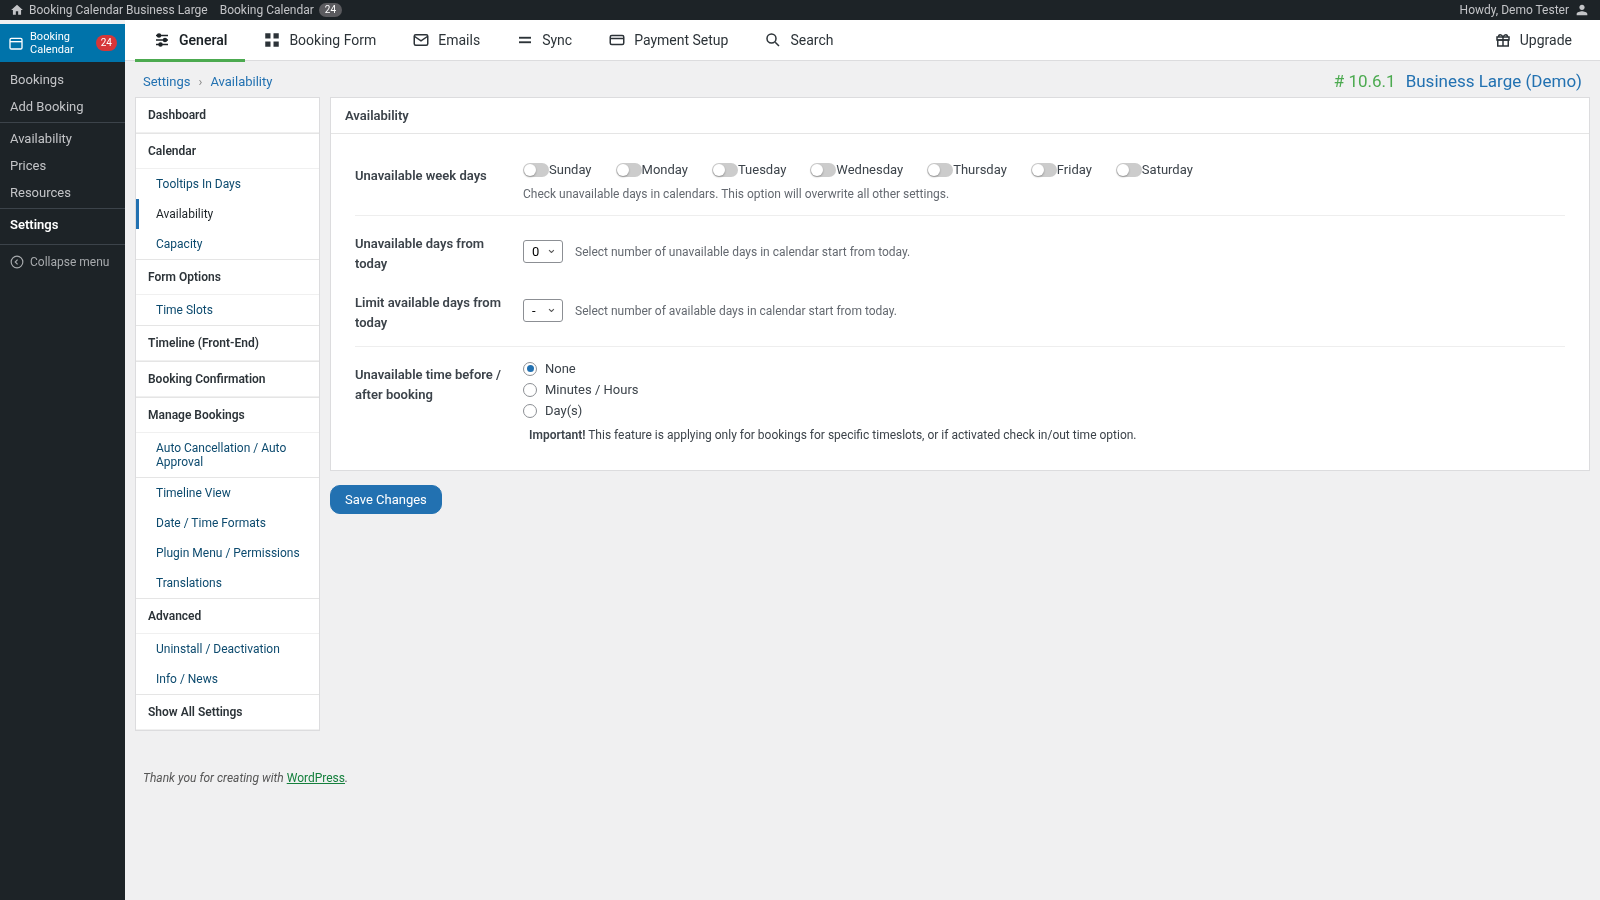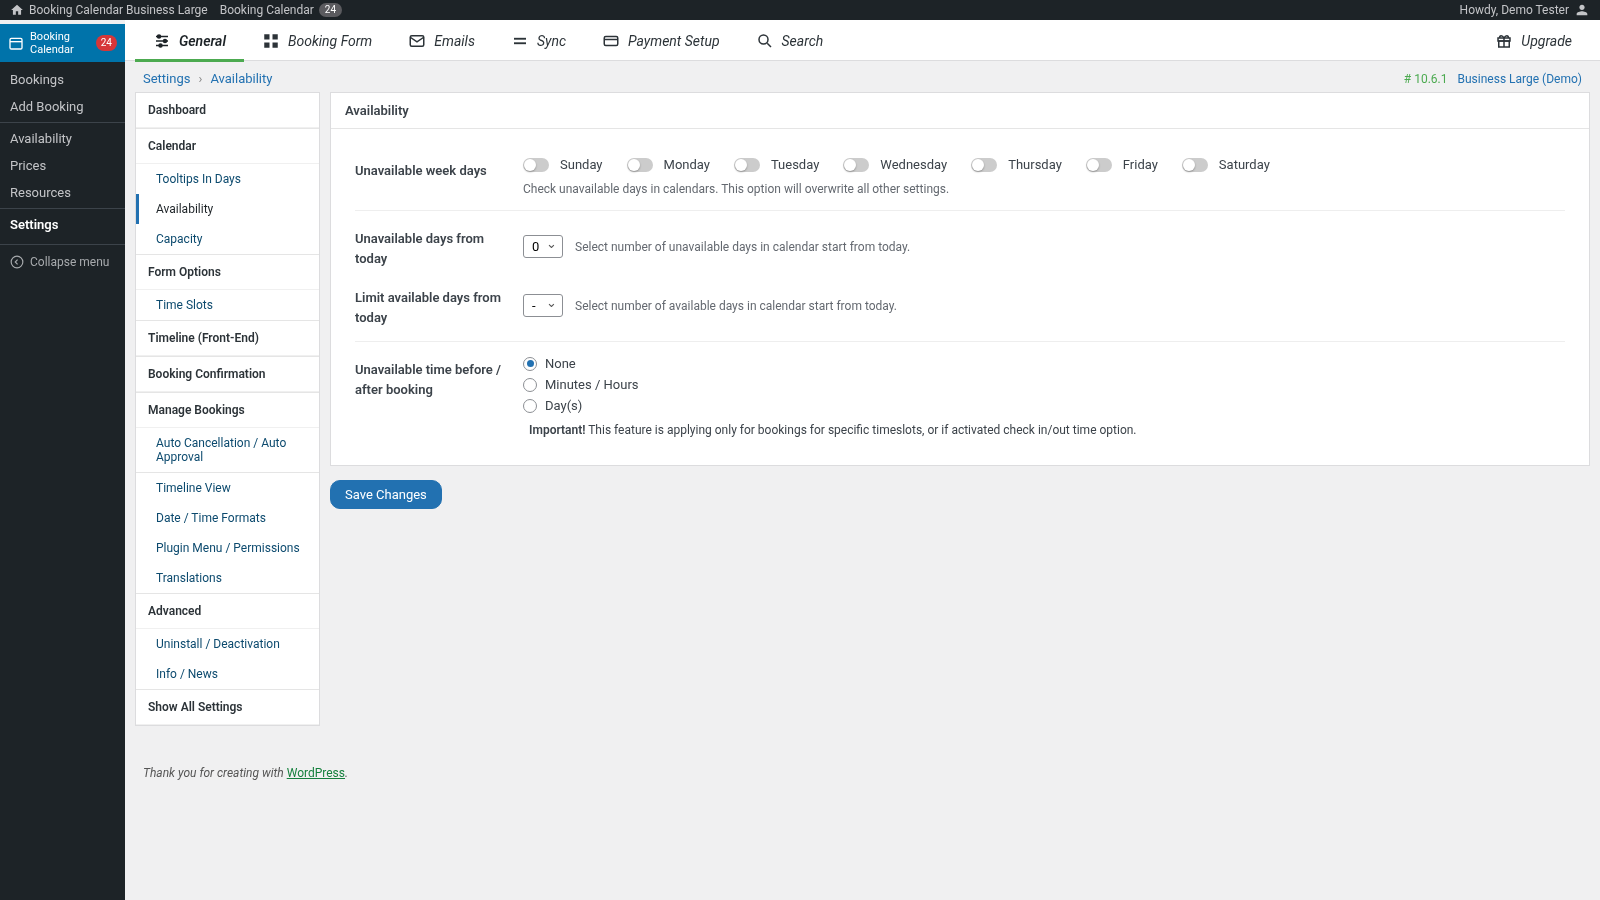--- a/index.html
+++ b/index.html
@@ -25,33 +25,33 @@
 .wp-submenu-item { padding: 6px 10px; cursor: pointer; color: #c3c4c7; }
 .wp-submenu-item.current { color: #fff; font-weight: 600; }
 .wp-submenu-sep { border-top: 1px solid #3c434a; margin: 2px 0; }
 .collapse-menu { padding: 8px 10px; display: flex; align-items: center; gap: 6px; cursor: pointer; color: #a7aaad; font-size: 12px; }
 .collapse-icon { width: 14px; height: 14px; }
 
 
 .main { margin-left: 125px; }
 
 
-.tabs-bar { background: #fff; display: flex; align-items: flex-start; padding: 0 10px; border-bottom: 1px solid #dcdcde; height: 41px; justify-content: space-between; font-style: italic; }
+.tabs-bar { background: #fff; display: flex; align-items: center; padding: 8px 10px; border-bottom: 1px solid #dcdcde; height: 41px; justify-content: space-between; }
 .tabs-left { display: flex; align-items: center; gap: 0; }
 .tabs-right { display: flex; align-items: center; gap: 0; }
 .tab-item { display: flex; align-items: center; gap: 8px; padding: 0 18px; height: 41px; cursor: pointer; color: #2c3338; font-size: 14px; position: relative; }
 .tab-item.active { color: #1d2327; font-weight: 600; }
 .tab-item.active::after { content: ''; position: absolute; bottom: -1px; left: 0; right: 0; height: 3px; background: #4caa50; }
 .tab-icon { width: 18px; height: 18px; fill: currentColor; display: flex; align-items: center; justify-content: center; }
 
 
 .breadcrumb-row { display: flex; justify-content: space-between; align-items: center; padding: 10px 18px 6px; font-size: 13px; }
 .breadcrumb { display: flex; align-items: center; gap: 8px; color: #2271b1; }
 .breadcrumb-sep { color: #888; }
-.version-info { display: flex; align-items: center; gap: 10px; font-size: 12px; }
+.version-info { display: flex; align-items: center; gap: 10px; font-size: 17px; }
 .version-tag { color: #4caa50; }
 .version-plan { color: #2271b1; }
 
 
 .content { display: flex; padding: 0 10px 20px; gap: 10px; align-items: flex-start; }
 
 
 .settings-nav { width: 185px; background: #fff; border: 1px solid #dcdcde; font-size: 12px; }
 .settings-nav-item { padding: 10px 12px; border-bottom: 1px solid #f0f0f0; cursor: pointer; color: #2c3338; }
 .settings-nav-item.head { font-weight: 600; }
@@ -64,21 +64,21 @@
 .panel-header { padding: 10px 14px; border-bottom: 1px solid #e5e5e5; font-weight: 600; font-size: 13px; }
 .panel-body { padding: 14px 24px; }
 
 .setting-row { display: flex; align-items: flex-start; padding: 14px 0; border-bottom: 1px solid #eee; }
 .setting-row.noborder { border-bottom: none; }
 .setting-label { width: 168px; font-weight: 600; font-size: 13px; padding-top: 4px; padding-right: 10px; line-height: 1.5; }
 .setting-control { flex: 1; }
 
 
 .toggles-row { display: flex; flex-wrap: wrap; gap: 24px; align-items: center; margin-bottom: 10px; }
-.toggle-item { display: flex; align-items: center; gap: 11px; font-size: 13px; }
+.toggle-item { display: flex; align-items: center; gap: 0; font-size: 13px; }
 .toggle-switch { width: 26px; height: 14px; background: #ccc; border-radius: 7px; position: relative; cursor: pointer; }
 .toggle-knob { width: 12px; height: 12px; background: #fff; border-radius: 50%; position: absolute; top: 1px; left: 1px; box-shadow: 0 1px 2px rgba(0,0,0,0.3); }
 .help-text { color: #646970; font-size: 12px; margin-top: 4px; }
 
 .select-input { border: 1px solid #8c8f94; border-radius: 3px; padding: 3px 22px 3px 8px; font-size: 13px; appearance: none; background: #fff; position: relative; min-width: 40px; }
 .select-wrap { position: relative; display: inline-block; }
 .select-wrap::after { content: '⌄'; position: absolute; right: 6px; top: 1px; pointer-events: none; color: #555; font-size: 13px; }
 .inline-select-row { display: flex; align-items: center; gap: 12px; margin-bottom: 10px; }
 
 .radio-list { display: flex; flex-direction: column; gap: 6px; }

